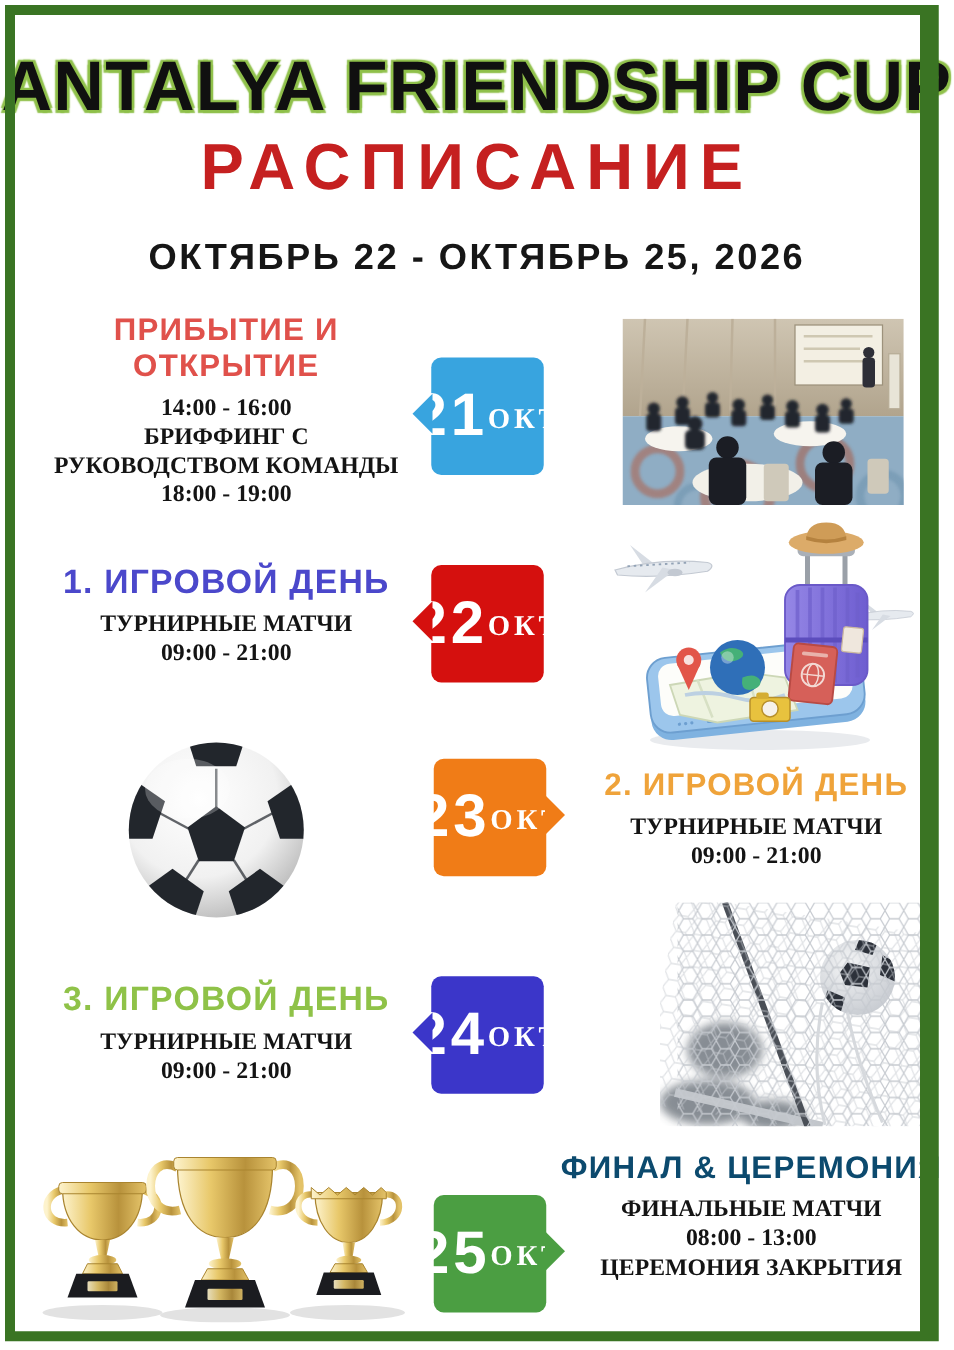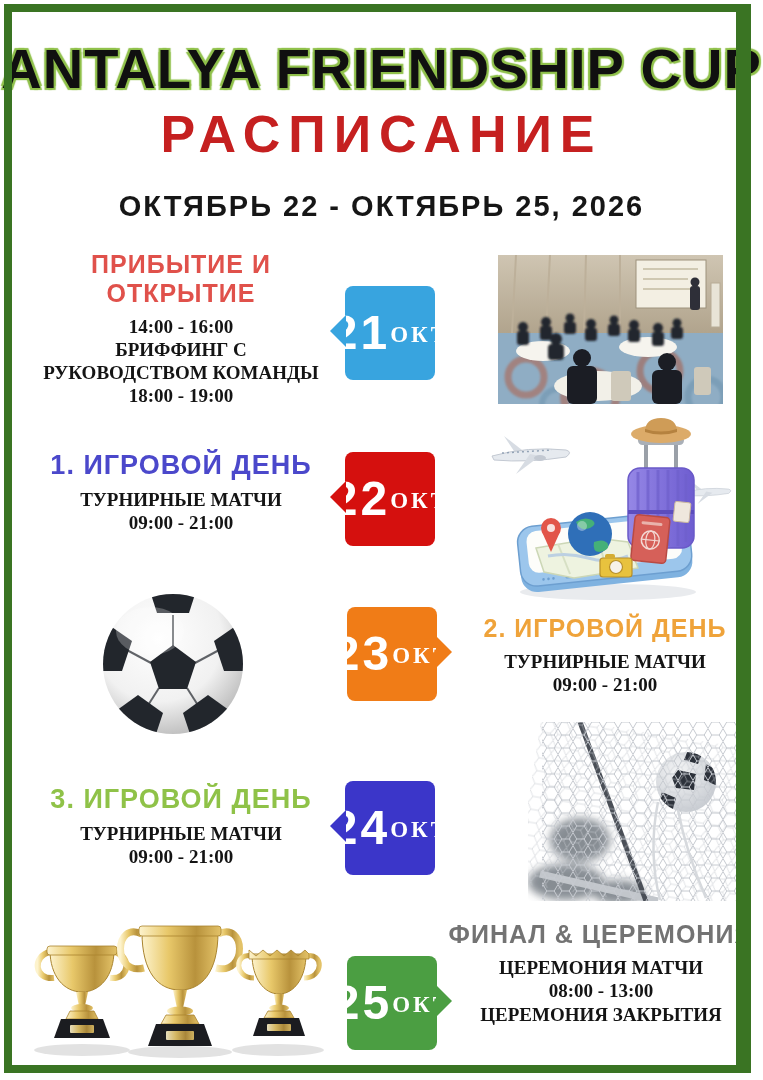--- a/index.html
+++ b/index.html
@@ -25,21 +25,21 @@
   .t2{left:20px;top:450px;width:322px;}
   .t2 .shead{font-size:27px;}
   .t3{left:455px;top:614px;width:300px;}
   .t4{left:20px;top:784px;width:322px;}
   .t4 .shead{font-size:27px;}
   .t5{left:447px;top:920px;width:308px;}
   .c1{color:#e0514b;}
   .c2{color:#4b48cb;}
   .c3{color:#efa33a;}
   .c4{color:#8fc248;}
-  .c5{color:#737373;}
+  .c5{color:#0c4a6e;}
   
   .badge{position:absolute;width:90px;height:94px;border-radius:8px;background:var(--c);
          color:#fff;display:flex;align-items:center;justify-content:center;z-index:2;}
   .badge .day{font-size:48px;font-weight:800;line-height:.95;letter-spacing:3px;}
   .badge .mon{font-family:"Liberation Serif",serif;font-weight:700;font-size:23px;
               letter-spacing:3px;margin-top:3px;}
   .tri{position:absolute;top:29px;width:0;height:0;border-top:16px solid transparent;border-bottom:16px solid transparent;}
   .arrow-left .tri{left:-15px;border-right:16px solid var(--c);}
   .arrow-right .tri{right:-15px;border-left:16px solid var(--c);}
   .b1{--c:#38a4df;left:345px;top:286px;}
@@ -402,17 +402,17 @@
       </g>
     </svg>
   </div>
   <div class="badge b5 arrow-right">
     <span class="day">25</span>
     <span class="mon">ОКТ</span>
     <span class="tri"></span>
   </div>
   <div class="tblock t5">
     <div class="shead c5">ФИНАЛ &amp; ЦЕРЕМОНИЯ</div>
-    <div class="bline">ЦЕРЕМОНИЯ МАТЧИ</div>
+    <div class="bline">ФИНАЛЬНЫЕ МАТЧИ</div>
     <div class="bline">08:00 - 13:00</div>
     <div class="bline">ЦЕРЕМОНИЯ ЗАКРЫТИЯ</div>
   </div>
 </div>
 
 </body></html>

